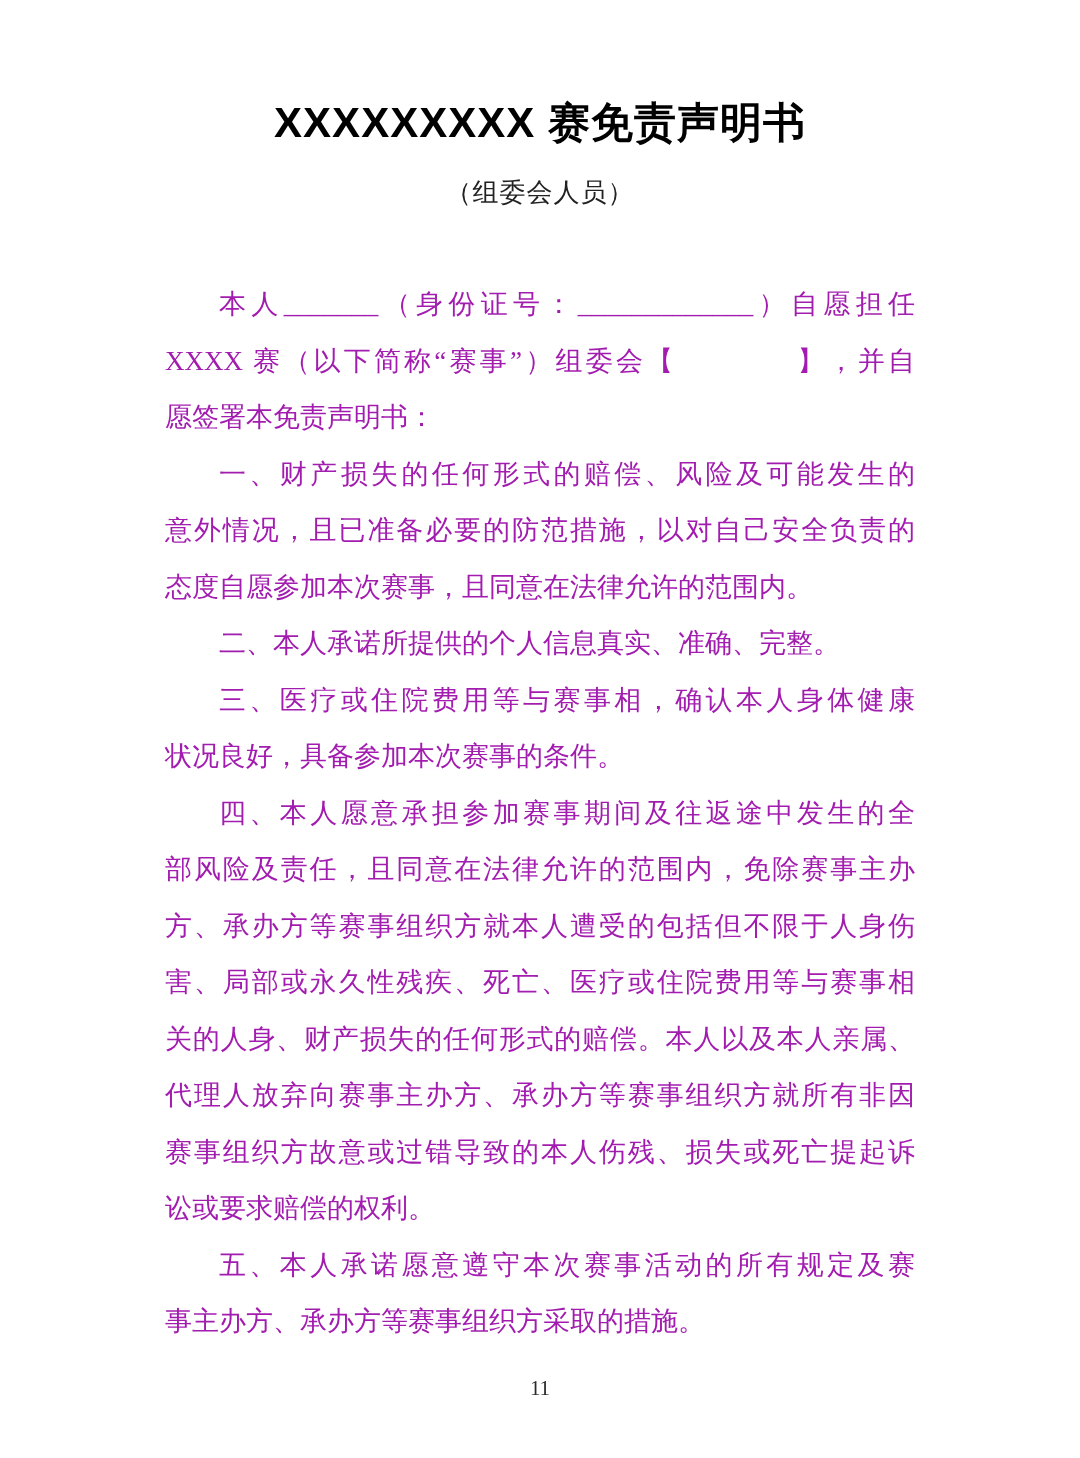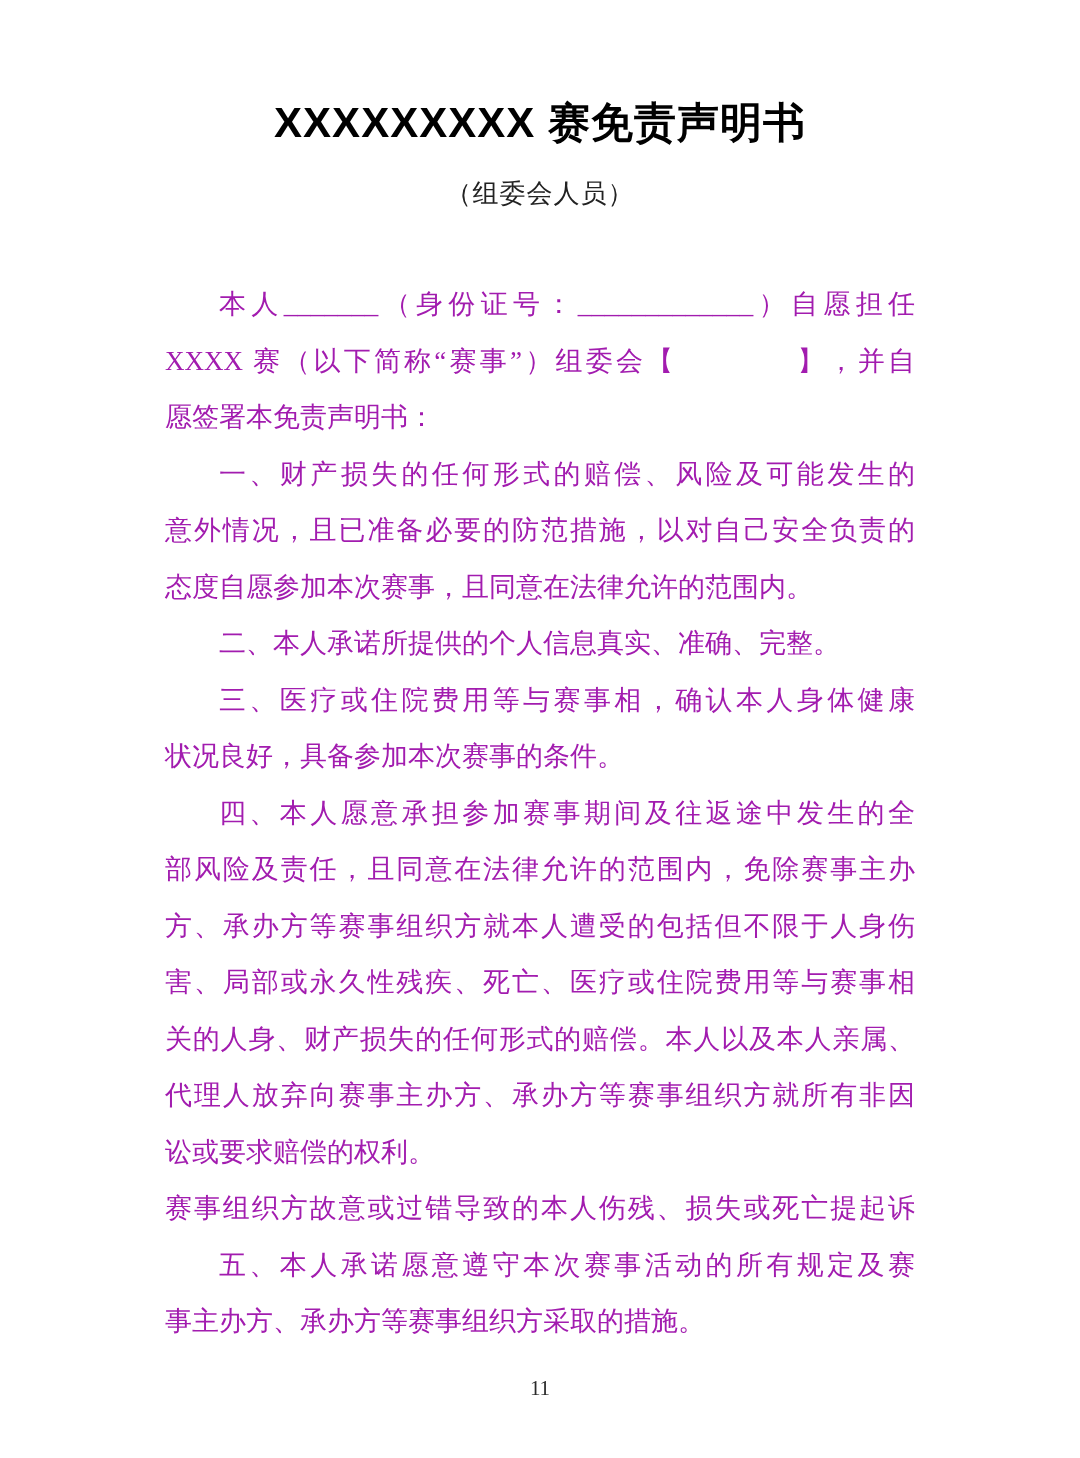--- a/index.html
+++ b/index.html
@@ -26,20 +26,21 @@
     font-family: "Liberation Sans", "DejaVu Sans", sans-serif;
     letter-spacing: 1px;
   }
   .doc-subtitle {
     margin-top: 28px;
     line-height: 36px;
     font-size: 26px;
     text-align: center;
     color: #222222;
     letter-spacing: 1px;
+    font-family: Liberation Mono, monospace;
   }
   .doc-body {
     width: 750px;
     margin: 64px auto 0 auto;
     font-size: 27px;
   }
   .line {
     height: 56.5px;
     line-height: 56.5px;
     text-align: justify;
@@ -88,22 +89,22 @@
         <div class="line first">三、医疗或住院费用等与赛事相，确认本人身体健康</div>
         <div class="line last">状况良好，具备参加本次赛事的条件。</div>
       </div>
       <div class="paragraph">
         <div class="line first">四、本人愿意承担参加赛事期间及往返途中发生的全</div>
         <div class="line">部风险及责任，且同意在法律允许的范围内，免除赛事主办</div>
         <div class="line">方、承办方等赛事组织方就本人遭受的包括但不限于人身伤</div>
         <div class="line">害、局部或永久性残疾、死亡、医疗或住院费用等与赛事相</div>
         <div class="line">关的人身、财产损失的任何形式的赔偿。本人以及本人亲属、</div>
         <div class="line">代理人放弃向赛事主办方、承办方等赛事组织方就所有非因</div>
+        <div class="line">赛事组织方故意或过错导致的本人伤残、损失或死亡提起诉</div>
         <div class="line last">讼或要求赔偿的权利。</div>
-        <div class="line">赛事组织方故意或过错导致的本人伤残、损失或死亡提起诉</div>
       </div>
       <div class="paragraph">
         <div class="line first">五、本人承诺愿意遵守本次赛事活动的所有规定及赛</div>
         <div class="line last">事主办方、承办方等赛事组织方采取的措施。</div>
       </div>
     </div>
 
   <div class="page-number">11</div>
 </div>
 

